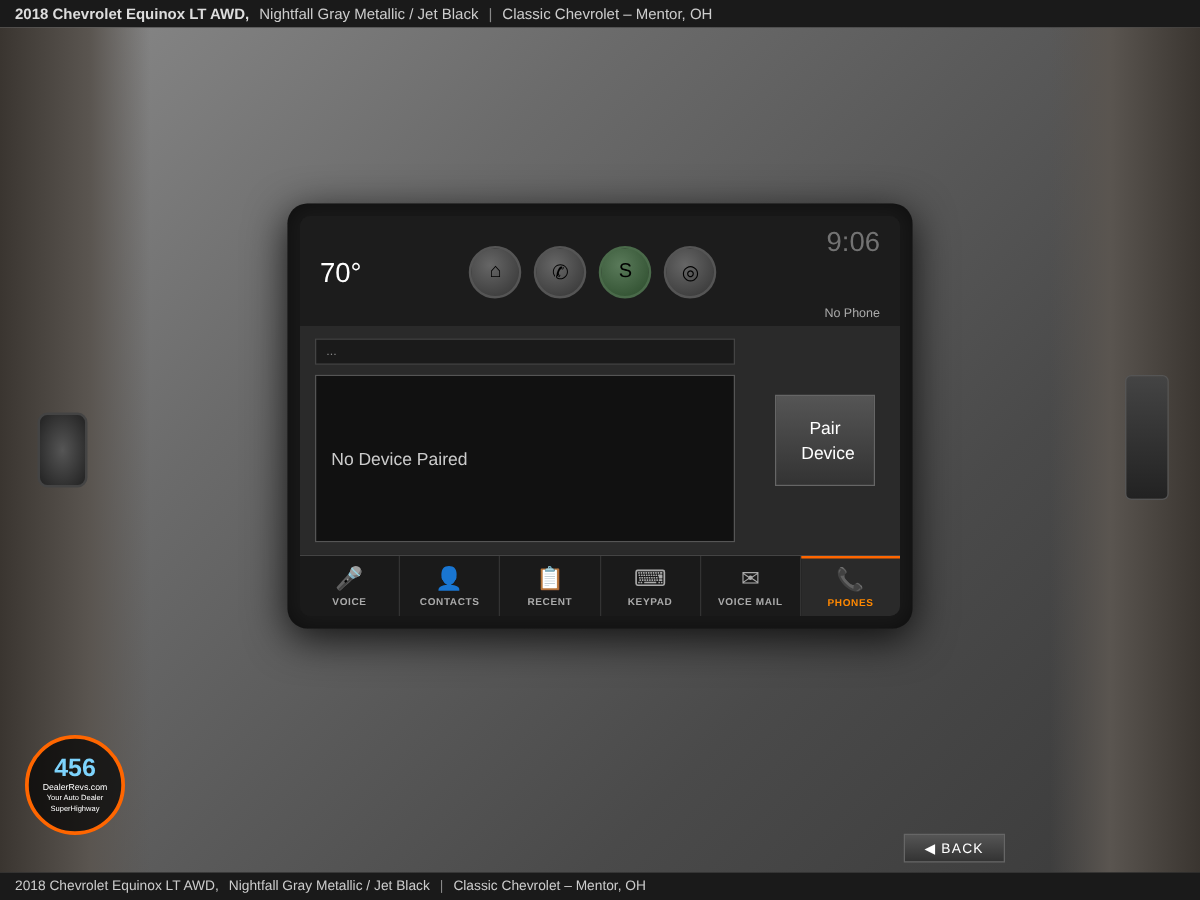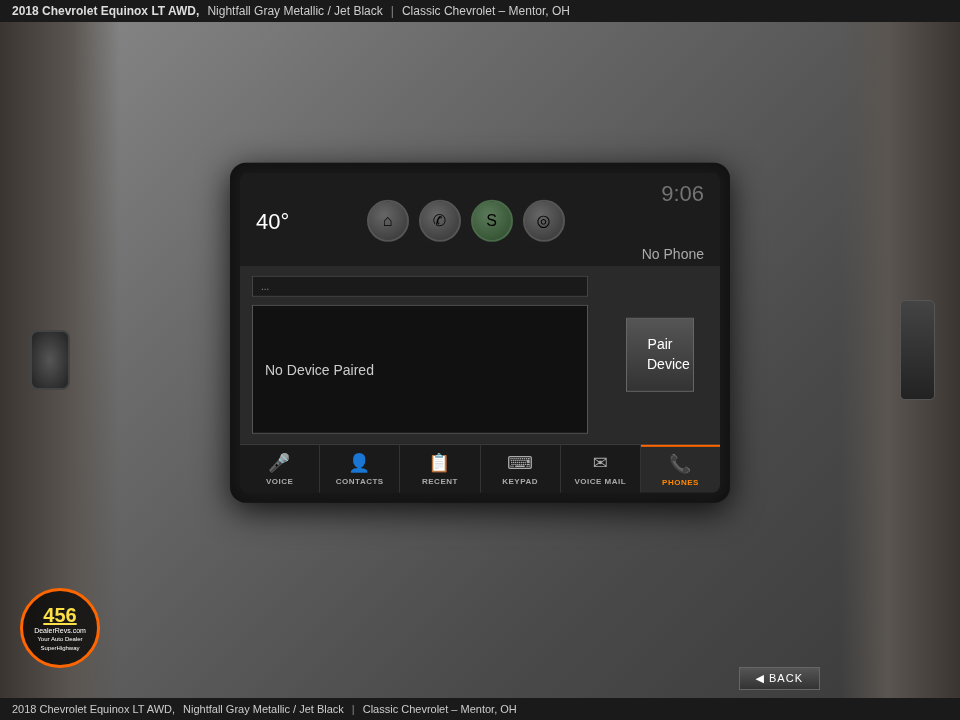--- a/index.html
+++ b/index.html
@@ -109,21 +109,21 @@
     .screen-time-block {
       text-align: right;
     }
     .screen-time {
       color: #737373;
       font-size: 22px;
       font-weight: 300;
     }
     .screen-phone-status {
       color: #aaa;
-      font-size: 14px;
+      font-size: 10px;
       text-align: right;
       margin-top: 39px;
     }
 
     
     .nav-buttons {
       display: flex;
       justify-content: center;
       gap: 10px;
       padding: 4px 0 6px;
@@ -216,21 +216,21 @@
     }
 
     .pair-btn {
       background: linear-gradient(to bottom, #555, #333);
       border: 1px solid #666;
       color: #fff;
       padding: 16px 20px;
       font-size: 14px;
       text-align: center;
       cursor: pointer;
-      width: 68px;
+      width: 80px;
       line-height: 1.4;
     }
 
     
     .screen-tabs {
       background: #1a1a1a;
       display: flex;
       border-top: 1px solid #444;
     }
 
@@ -280,22 +280,21 @@
       height: 80px;
       display: flex;
       flex-direction: column;
       align-items: center;
       justify-content: center;
       border: 3px solid #ff6600;
     }
     .dealer-logo-numbers {
       font-size: 20px;
       font-weight: bold;
-      color: #fde047;
-      text-decoration: underline;
+      color: #7dd3fc;
     }
     .dealer-logo-text {
       font-size: 7px;
       color: #fff;
       text-align: center;
       line-height: 1.2;
     }
 
     
     .left-side {
@@ -308,21 +307,21 @@
       position: absolute;
       right: 0; top: 0; bottom: 0;
       width: 120px;
       background: linear-gradient(to left, #3a3530 0%, #5a5550 60%, transparent 100%);
     }
 
     
     .back-btn-area {
       position: absolute;
       bottom: 8px;
-      right: 140px;
+      right: 156px;
       display: flex;
       flex-direction: column;
       align-items: center;
       gap: 2px;
     }
     .back-btn {
       background: linear-gradient(to bottom, #555, #333);
       border: 1px solid #666;
       color: #fff;
       padding: 4px 16px;
@@ -370,21 +369,21 @@
   <div class="left-side"></div>
   <div class="right-side"></div>
   <div class="left-knob"></div>
   <div class="right-knob"></div>
 
   <div class="screen-wrapper">
     <div class="screen-bezel">
       <div class="screen">
 
         <div class="screen-header">
-          <div class="screen-temp">40°</div>
+          <div class="screen-temp">70°</div>
 
           <div class="nav-buttons">
             <button class="nav-btn nav-btn-home">⌂</button>
             <button class="nav-btn nav-btn-phone">✆</button>
             <button class="nav-btn nav-btn-siri">S</button>
             <button class="nav-btn nav-btn-media">◎</button>
           </div>
           <div class="screen-time-block">
             <div class="screen-time">9:06</div>
             <div class="screen-phone-status">No Phone</div>

